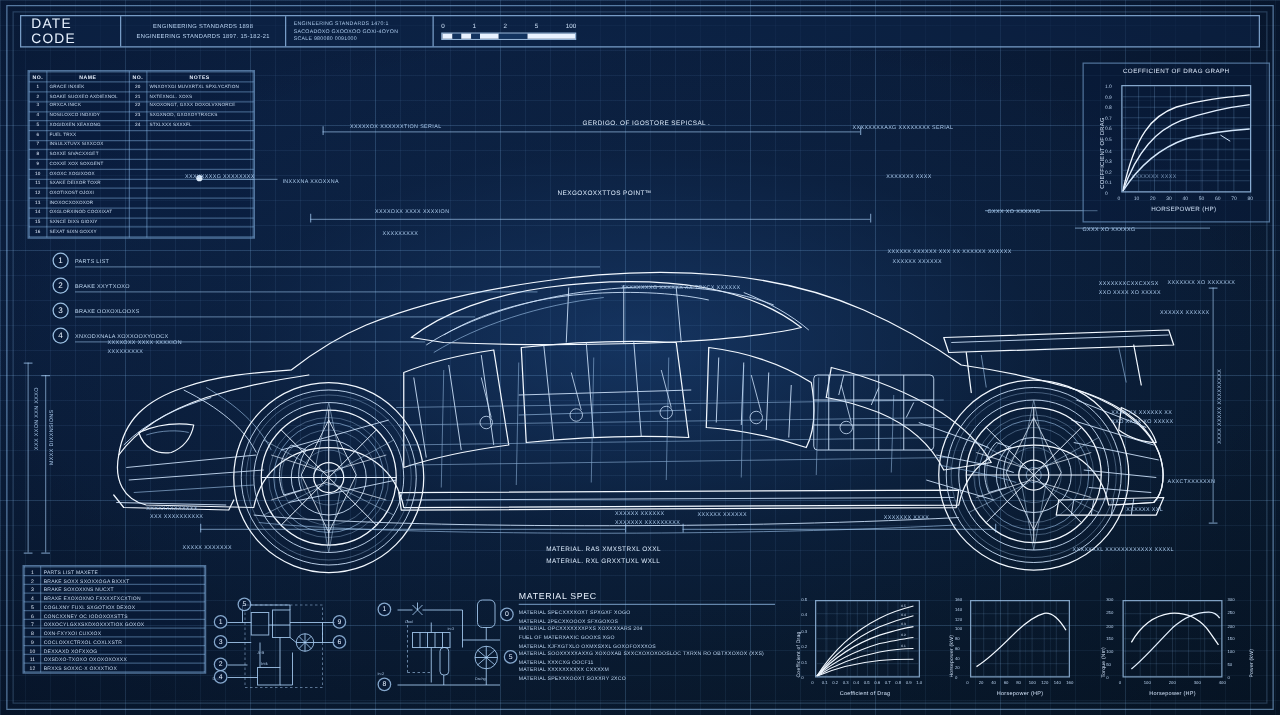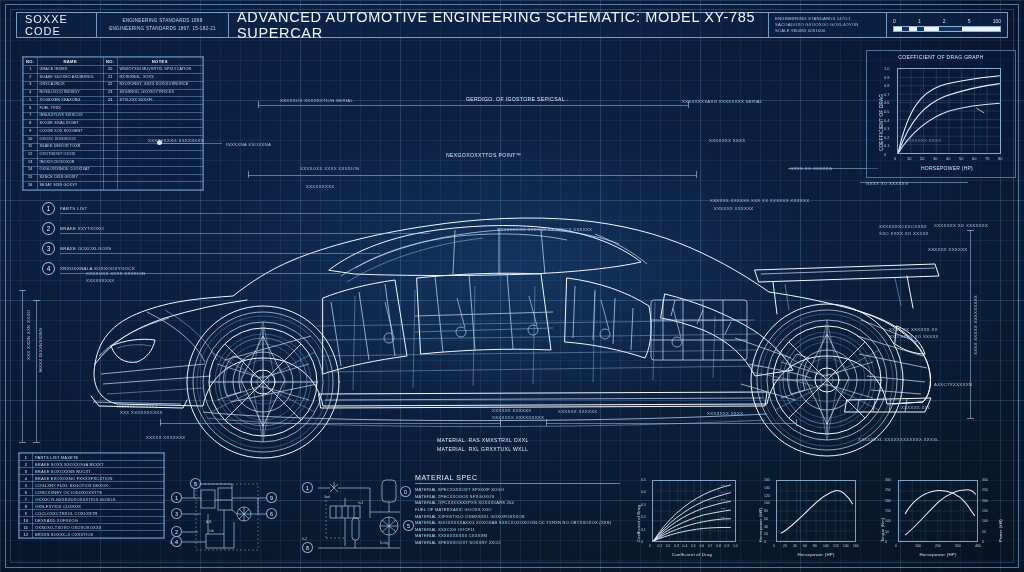--- a/index.html
+++ b/index.html
@@ -295,26 +295,25 @@
       <path class="cw3" d="M152,268 C244,278 520,280 710,270"></path>
     </svg>
   </div>
 
   <div class="vignette"></div>
 
   <div class="frame-outer"></div>
   <div class="frame-inner"></div>
 
   <div class="titlebar">
-    <div class="tb-cell tb-date">SOXXE CODE</div>
+    <div class="tb-cell tb-date">DATE CODE</div>
     <div class="tb-cell tb-std">
       <span>ENGINEERING STANDARDS 1898</span>
       <span>ENGINEERING STANDARDS 1897. 15-182-21</span>
     </div>
-    <div class="tb-cell tb-title">ADVANCED AUTOMOTIVE ENGINEERING SCHEMATIC: MODEL XY-785 SUPERCAR</div>
     <div class="tb-cell tb-right">
       <span>ENGINEERING STANDARDS 1470:1</span>
       <span>SACOADOXO GXOOXOO GOXI-4OYON</span>
       <span>SCALE 980080 0091000</span>
     </div>
     <div class="tb-cell tb-scale">
       <div class="scale-nums">
         <span>0</span>
         <span>1</span>
         <span>2</span>

